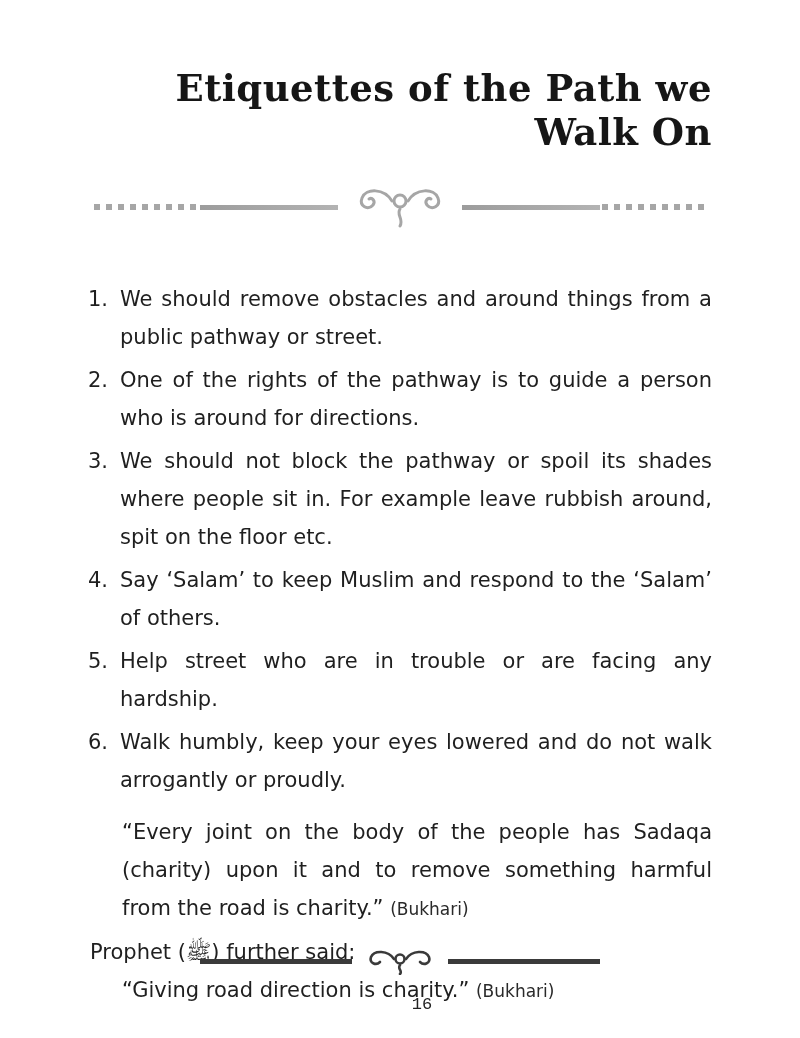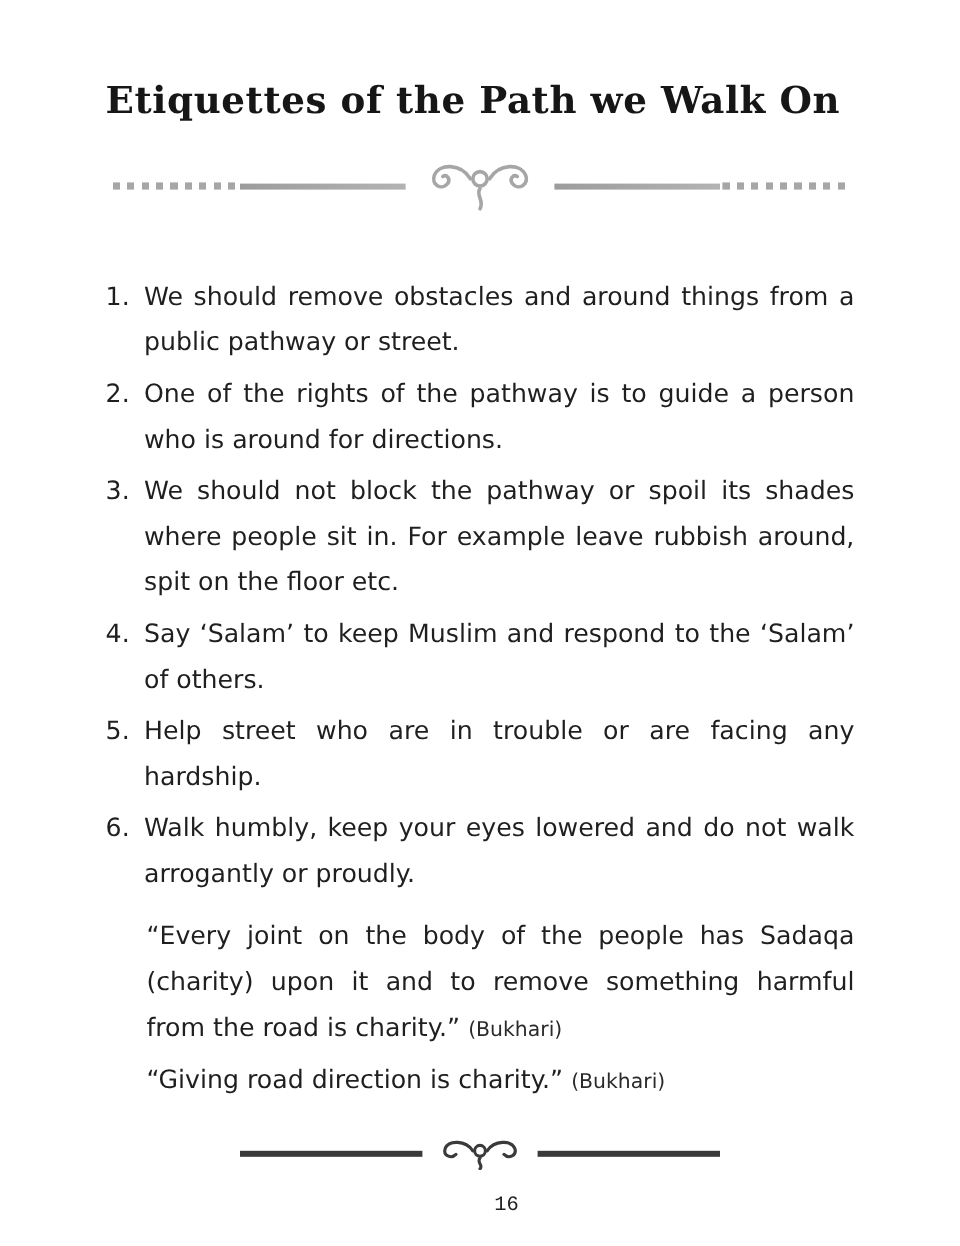--- a/index.html
+++ b/index.html
@@ -16,24 +16,24 @@
     font-family: "DejaVu Sans", sans-serif;
     color: #1f1f1f;
     box-sizing: border-box;
     overflow: hidden;
   }
   .content {
     padding: 66px 88px 0 88px;
     box-sizing: border-box;
   }
   .title {
-    text-align: left;
+    text-align: right;
     font-family: "DejaVu Serif", serif;
     font-weight: bold;
-    font-size: 31px;
+    font-size: 37px;
     letter-spacing: 0.5px;
     color: #161616;
     margin: 0 0 30px 0;
   }
   
   .divider-top {
     display: flex;
     align-items: center;
     height: 46px;
     margin: 0 6px 50px 6px;
@@ -157,20 +157,21 @@
       </div>
       <div class="item">
         <span class="num">6.</span>
         <span class="text">Walk humbly, keep your eyes lowered and do not walk arrogantly or proudly.</span>
       </div>
     </div>
 
     <div class="quotes">
       <p class="quote-body"><span>“Every joint on the body of the people has Sadaqa (charity) upon it and to remove something harmful from the road is charity.” </span><span class="quote-source">(Bukhari)</span></p>
 
+      <p class="quote-lead">Prophet (ﷺ) further said:</p>
       <p class="quote-body"><span>“Giving road direction is charity.” </span><span class="quote-source">(Bukhari)</span></p>
     </div>
 
   </div>
 
   <div class="footer">
     <div class="divider-bottom">
       <div class="bar"></div>
       <div class="ornament">
         <svg width="96" height="28" viewBox="0 0 96 28" fill="none" stroke="#3a3a3a" stroke-width="2.6" stroke-linecap="round">

